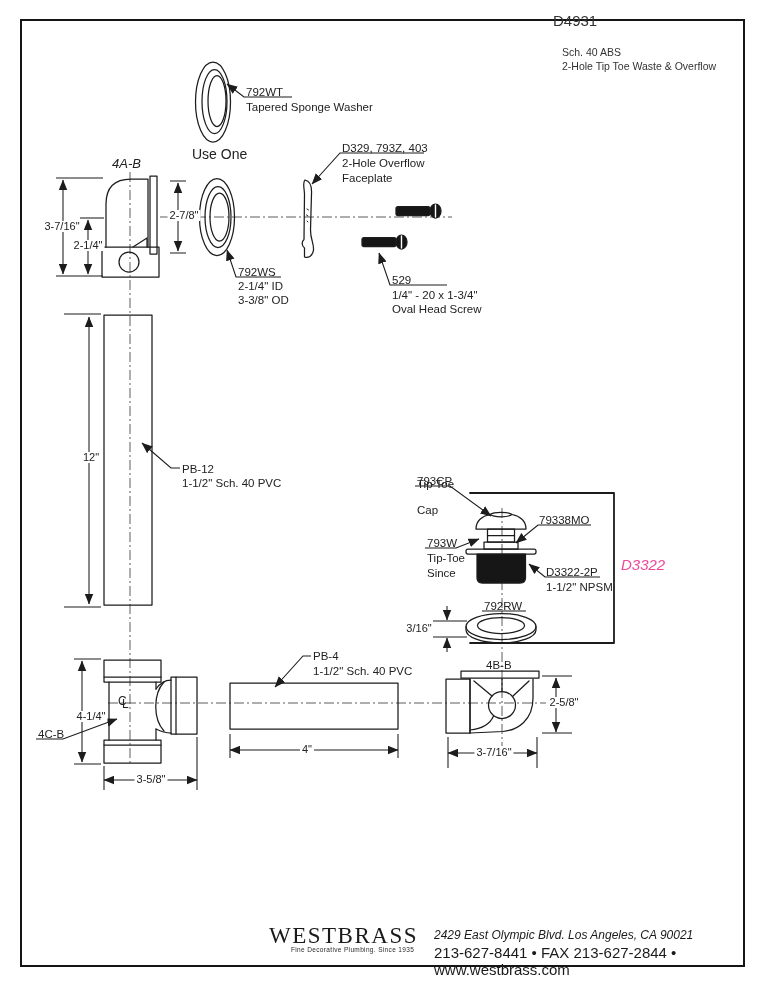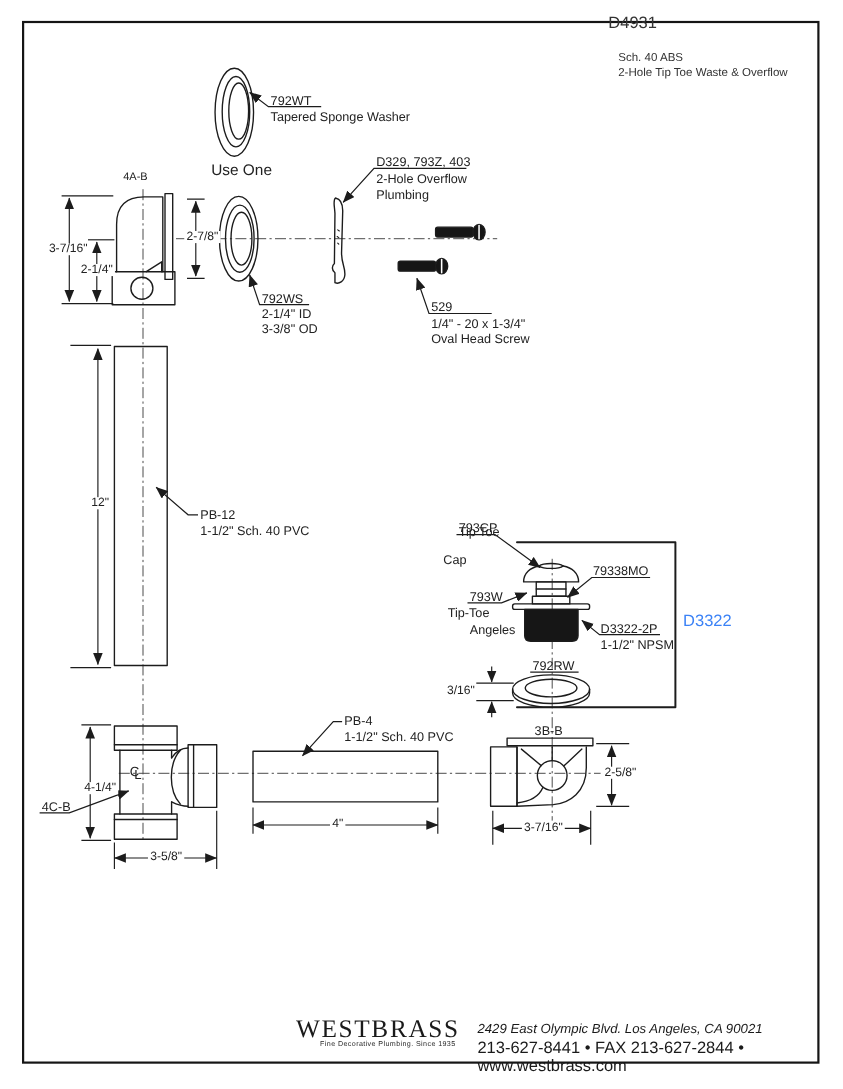--- a/index.html
+++ b/index.html
@@ -2,24 +2,24 @@
 <html><head>
 <meta charset="utf-8">
 <style>
   html,body{margin:0;padding:0;background:#fff;}
   body{width:766px;height:990px;position:relative;font-family:"Liberation Sans",sans-serif;color:#1c1c1c;}
   .frame{position:absolute;left:20px;top:19px;width:721px;height:944px;border:2px solid #151515;}
   svg{position:absolute;left:0;top:0;}
   .lbl{position:absolute;font-size:11.5px;line-height:1.22;white-space:nowrap;color:#222;}
   .dim{position:absolute;font-size:11px;line-height:1;white-space:nowrap;background:#fff;padding:0 2px;transform:translateX(-50%);color:#222;}
   .big{font-size:14px;}
-  .mid{font-size:10px;}
+  .mid{font-size:13px;font-style:italic;}
   .title-model{position:absolute;left:553px;top:12px;font-size:15px;color:#333;}
   .title-line{position:absolute;left:562px;font-size:10.5px;color:#333;}
-  .d3322{position:absolute;left:621px;top:556px;font-size:15px;color:#3b82f6;}
+  .d3322{position:absolute;left:621px;top:556px;font-size:15px;color:#ec4899;font-style:italic;}
   .cl-mark{position:absolute;left:118px;top:694px;width:18px;height:18px;font-size:12px;color:#222;}
   .cl-mark .c{position:absolute;left:0;top:0;}
   .cl-mark .l{position:absolute;left:4px;top:3px;}
   .brand{position:absolute;left:269px;top:923px;font-family:"Liberation Serif",serif;font-size:23px;letter-spacing:1.5px;color:#1a1a1a;}
   .tagline{position:absolute;left:291px;top:946px;font-size:6.5px;letter-spacing:.35px;color:#2a2a2a;}
   .addr1{position:absolute;left:434px;top:928px;font-size:12px;color:#1a1a1a;font-style:italic;}
   .addr2{position:absolute;left:434px;top:944px;font-size:15px;color:#1a1a1a;}
 </style>
 </head>
 <body>
@@ -186,56 +186,56 @@
 
 <div class="lbl big" style="left:192px;top:146px">Use One</div>
 <div class="lbl mid" style="left:112px;top:156px">4A-B</div>
 <div class="lbl" style="left:246px;top:85px">792WT</div>
 <div class="lbl" style="left:246px;top:100px">Tapered Sponge Washer</div>
 <div class="lbl" style="left:238px;top:265px">792WS</div>
 <div class="lbl" style="left:238px;top:279px">2-1/4" ID</div>
 <div class="lbl" style="left:238px;top:293px">3-3/8" OD</div>
 <div class="lbl" style="left:342px;top:141px">D329, 793Z, 403</div>
 <div class="lbl" style="left:342px;top:156px">2-Hole Overflow</div>
-<div class="lbl" style="left:342px;top:171px">Plumbing</div>
+<div class="lbl" style="left:342px;top:171px">Faceplate</div>
 <div class="lbl" style="left:392px;top:273px">529</div>
 <div class="lbl" style="left:392px;top:288px">1/4" - 20 x 1-3/4"</div>
 <div class="lbl" style="left:392px;top:302px">Oval Head Screw</div>
 
 <div class="dim" style="left:62px;top:221px">3-7/16"</div>
 <div class="dim" style="left:88px;top:240px">2-1/4"</div>
 <div class="dim" style="left:184px;top:210px">2-7/8"</div>
 
 <div class="lbl" style="left:182px;top:462px">PB-12</div>
 <div class="lbl" style="left:182px;top:476px">1-1/2" Sch. 40 PVC</div>
 <div class="dim" style="left:91px;top:452px">12"</div>
 
 <div class="lbl" style="left:417px;top:474px">793CP</div>
 <div class="lbl" style="left:417px;top:477px">Tip Toe</div>
-<div class="lbl" style="left:403px;top:503px">Cap</div>
+<div class="lbl" style="left:417px;top:503px">Cap</div>
 <div class="lbl" style="left:539px;top:513px">79338MO</div>
 <div class="lbl" style="left:427px;top:536px">793W</div>
-<div class="lbl" style="left:407px;top:551px">Tip-Toe</div>
-<div class="lbl" style="left:427px;top:566px">Angeles</div>
+<div class="lbl" style="left:427px;top:551px">Tip-Toe</div>
+<div class="lbl" style="left:427px;top:566px">Since</div>
 <div class="lbl" style="left:546px;top:565px">D3322-2P</div>
 <div class="lbl" style="left:546px;top:580px">1-1/2" NPSM</div>
 <div class="d3322">D3322</div>
 <div class="lbl" style="left:484px;top:599px">792RW</div>
 <div class="dim" style="left:419px;top:623px">3/16"</div>
 
 <div class="lbl" style="left:38px;top:727px">4C-B</div>
 <div class="cl-mark">
   <span class="c">C</span>
   <span class="l">L</span>
 </div>
 <div class="dim" style="left:91px;top:711px">4-1/4"</div>
 <div class="dim" style="left:151px;top:774px">3-5/8"</div>
 <div class="lbl" style="left:313px;top:649px">PB-4</div>
 <div class="lbl" style="left:313px;top:664px">1-1/2" Sch. 40 PVC</div>
 <div class="dim" style="left:307px;top:744px">4"</div>
-<div class="lbl" style="left:486px;top:658px">3B-B</div>
+<div class="lbl" style="left:486px;top:658px">4B-B</div>
 <div class="dim" style="left:564px;top:697px">2-5/8"</div>
 <div class="dim" style="left:494px;top:747px">3-7/16"</div>
 
 <div class="brand">WESTBRASS</div>
 <div class="tagline">Fine Decorative Plumbing. Since 1935</div>
 <div class="addr1">2429 East Olympic Blvd. Los Angeles, CA  90021</div>
 <div class="addr2">213-627-8441 • FAX 213-627-2844 • www.westbrass.com</div>
 
 </body></html>

